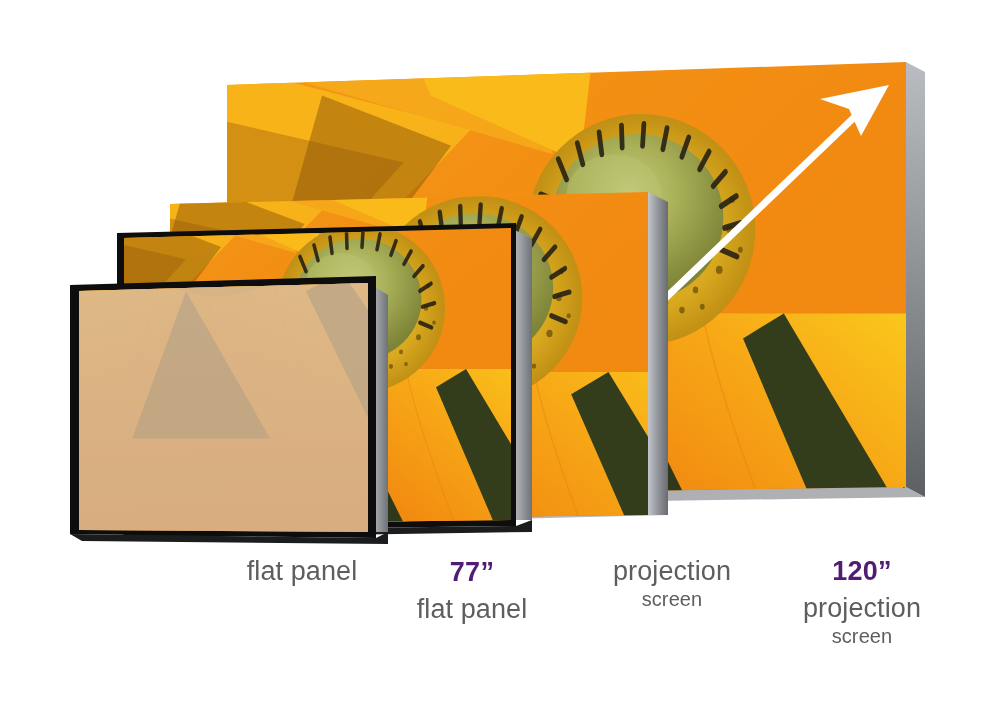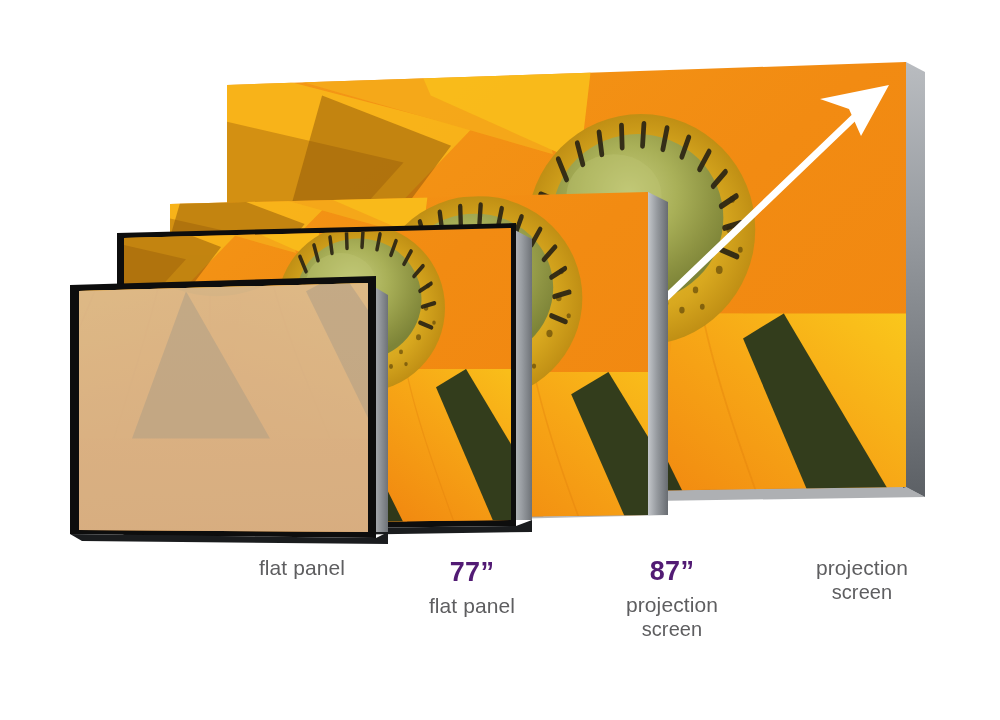--- a/index.html
+++ b/index.html
@@ -49,21 +49,21 @@
   .caption .size {
     display: block;
     font-size: 27px;
     font-weight: bold;
     color: #521b74;
     letter-spacing: 0.3px;
     margin-bottom: 5px;
   }
   .caption .desc {
     display: block;
-    font-size: 21px;
+    font-size: 27px;
     font-weight: normal;
     color: #5e5e60;
     letter-spacing: 0.1px;
   }
   .caption .desc2 {
     display: block;
     font-size: 20px;
     font-weight: normal;
     color: #5e5e60;
     letter-spacing: 0.1px;
@@ -285,24 +285,24 @@
     <div class="caption" id="cap-0">
       <span class="desc">flat panel</span>
     </div>
 
     <div class="caption" id="cap-1">
       <span class="size">77”</span>
       <span class="desc">flat panel</span>
     </div>
 
     <div class="caption" id="cap-2">
-      <span class="size">87”</span>
       <span class="desc">projection</span>
       <span class="desc2">screen</span>
     </div>
 
     <div class="caption" id="cap-3">
+      <span class="size">120”</span>
       <span class="desc">projection</span>
       <span class="desc2">screen</span>
     </div>
 
   </div>
 </div>
 
 </body></html>

